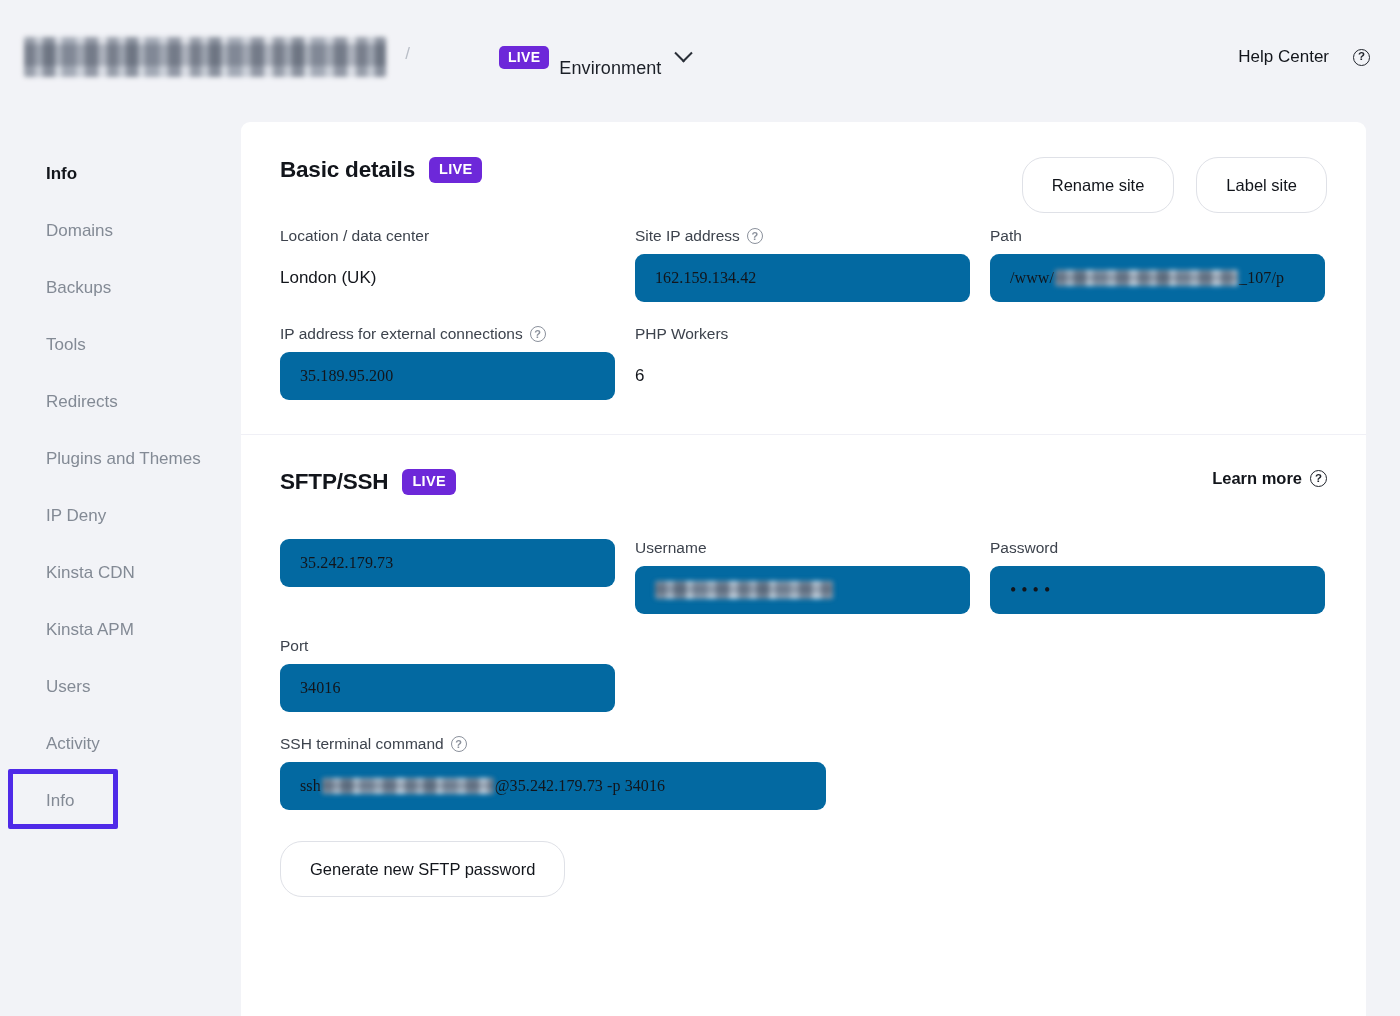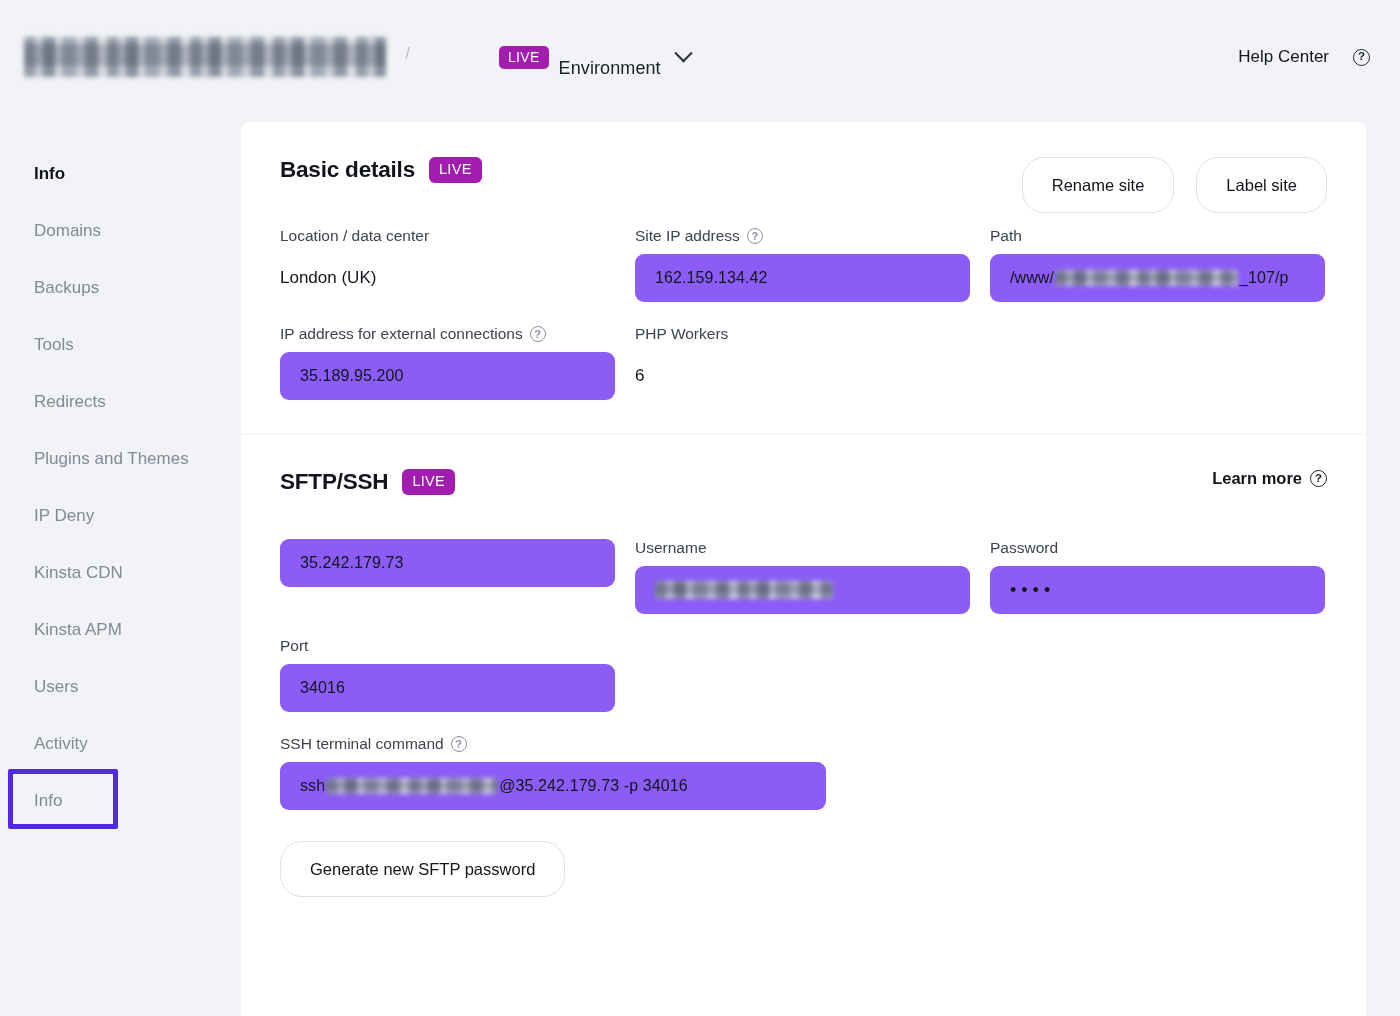--- a/index.html
+++ b/index.html
@@ -76,24 +76,24 @@
     display: flex;
     align-items: center;
     gap: 10px;
     margin-left: 95px;
   }
 
   .live-badge {
     display: inline-flex;
     align-items: center;
     justify-content: center;
-    background: #a21caf;
+    background: #6d28d9;
     color: #ffffff;
     font-size: 14px;
-    font-weight: 400;
+    font-weight: 700;
     letter-spacing: .3px;
     border-radius: 5px;
     padding: 4px 9px 5px;
     line-height: 1;
   }
   .live-badge.lg { font-size: 14.5px; padding: 5px 10px 6px; border-radius: 6px; }
 
   .env-label {
     font-size: 18px;
     color: #1b1f27;
@@ -141,21 +141,21 @@
     left: 0; top: 114px;
     width: 241px;
     height: 902px;
     padding-top: 31px;
   }
 
   .nav-item {
     display: block;
     font-size: 17px;
     color: #838a95;
-    padding: 0 0 0 34px;
+    padding: 0 0 0 46px;
     height: 57px;
     line-height: 57px;
     cursor: pointer;
     white-space: nowrap;
   }
   .nav-item.active { color: #12151b; font-weight: 600; }
 
   .nav-highlight {
     position: absolute;
     left: 8px;
@@ -241,27 +241,27 @@
     display: flex;
     align-items: center;
     gap: 7px;
     font-size: 15.5px;
     color: #3d434d;
     margin-bottom: 9px;
     white-space: nowrap;
   }
 
   .field-box {
-    background: #8b5cf6;
+    background: #0369a1;
     border-radius: 9px;
     height: 48px;
     display: flex;
     align-items: center;
     padding: 0 20px;
-    font-family: Liberation Sans, sans-serif;
+    font-family: Liberation Serif, serif;
     font-size: 16px;
     color: #12151b;
     letter-spacing: .1px;
     overflow: hidden;
     white-space: nowrap;
     cursor: text;
   }
   .field-box.w-335 { width: 335px; }
   .field-box.w-wide { width: 546px; }
 

